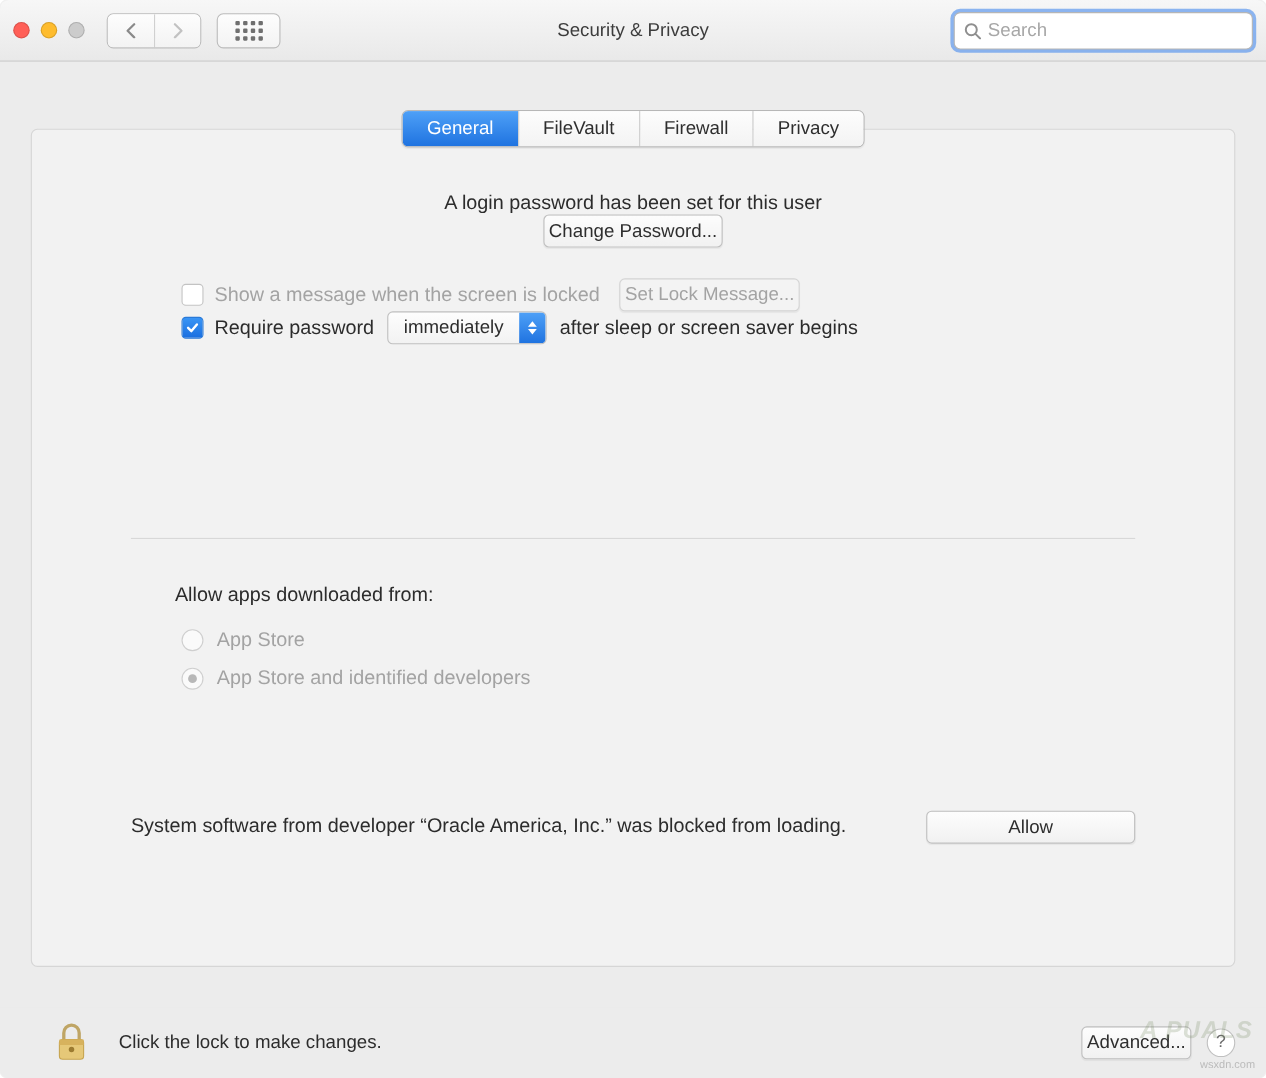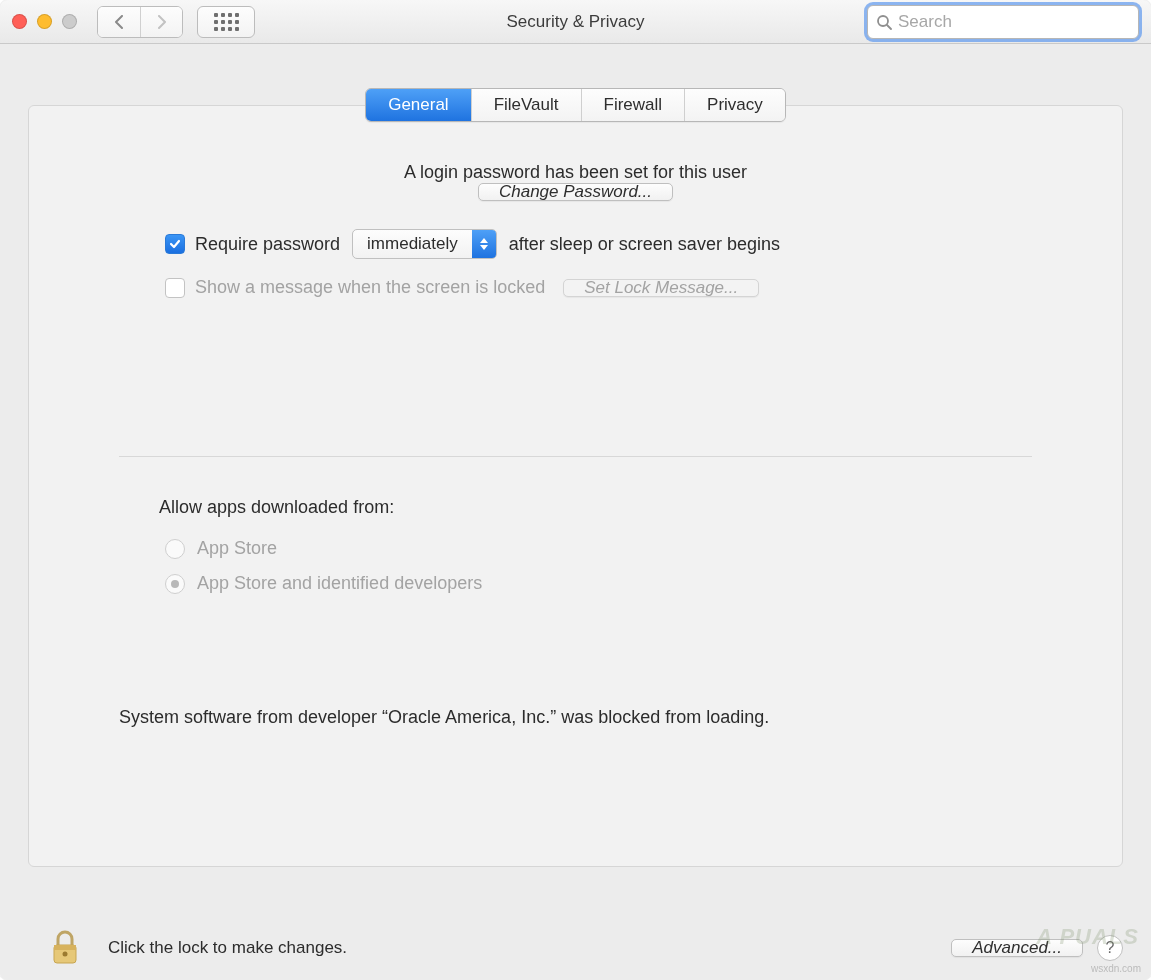--- a/index.html
+++ b/index.html
@@ -15,21 +15,21 @@
     width: 1151px;
     height: 980px;
     background: #ececec;
     border-radius: 8px;
     position: relative;
     box-shadow: 0 0 0 1px rgba(0,0,0,0.06);
     overflow: hidden;
   }
   
   .titlebar {
-    height: 44px;
+    height: 56px;
     background: linear-gradient(#f7f7f7, #e9e9e9);
     border-bottom: 1px solid #c9c9c9;
     display: flex;
     align-items: center;
     padding: 0 12px;
     position: relative;
   }
   .traffic-lights { display: flex; gap: 10px; margin-right: 20px; }
   .traffic-light {
     width: 15px; height: 15px; border-radius: 50%;
@@ -145,32 +145,31 @@
     margin-top: -17px;
     border: 1px solid #d6d6d6;
     background: #f2f2f2;
     border-radius: 6px;
     padding: 56px 90px 50px 90px;
     min-height: 762px;
     position: relative;
   }
   .row { display:flex; align-items:center; font-size:18px; color:#2c2c2c; }
   .btn {
-    height: 18px;
-    padding: 0 20px;
+    height: 30px;
+    padding: 0 4px;
     border-radius: 5px;
     border: 1px solid #bfbfbf;
     background: linear-gradient(#fdfdfd,#f1f1f1);
     font-size: 17px;
     color: #2e2e2e;
     display: inline-flex;
     align-items: center;
     justify-content: center;
     box-shadow: 0 1px 1px rgba(0,0,0,0.05);
-    font-style: italic;
   }
   .btn.disabled { color:#a3a3a3; border-color:#d4d4d4; background:#f3f3f3; }
   .btn.wide { width: 190px; }
 
   .checkbox {
     width: 20px; height: 20px;
     border-radius: 4px;
     margin-right: 10px;
     display: inline-flex; align-items:center; justify-content:center;
     flex-shrink: 0;
@@ -328,63 +327,64 @@
         <div class="tab">Privacy</div>
       </div>
     </div>
 
     <div class="panel">
 
       <div class="row" style="margin-bottom:28px;flex-direction:column;">
         <span>A login password has been set for this user</span>
         <span style="width:18px;"></span>
         <div class="btn">Change Password...</div>
+      </div>
+
+      <div class="row" style="margin-left:46px; color:#a3a3a3;">
+        <div class="checkbox unchecked"></div>
+        <span>Show a message when the screen is locked</span>
+        <span style="width:18px;"></span>
+        <div class="btn disabled">Set Lock Message...</div>
       </div>
 
       <div class="row" style="margin-left:46px; margin-bottom:18px;">
         <div class="checkbox checked">
           <svg width="14" height="14" viewBox="0 0 14 14">
               <path d="M3 7 L6 10 L11 4" stroke="#fff" stroke-width="2.2" fill="none" stroke-linecap="round" stroke-linejoin="round"></path>
             </svg>
         </div>
         <span>Require password</span>
         <div class="select">
           <span class="select-label">immediately</span>
           <div class="select-stepper">
             <div class="sel-arrow sel-up"></div>
             <div class="sel-arrow sel-down"></div>
           </div>
         </div>
         <span>after sleep or screen saver begins</span>
       </div>
 
-      <div class="row" style="margin-left:46px; color:#a3a3a3;">
-        <div class="checkbox unchecked"></div>
-        <span>Show a message when the screen is locked</span>
-        <span style="width:18px;"></span>
-        <div class="btn disabled">Set Lock Message...</div>
-      </div>
-
       <div style="height:110px;"></div>
 
       <div class="divider"></div>
 
       <div class="section-label">Allow apps downloaded from:</div>
 
       <div class="radio-row">
         <div class="radio"></div>
         <span>App Store</span>
       </div>
       <div class="radio-row">
         <div class="radio selected"></div>
         <span>App Store and identified developers</span>
       </div>
 
       <div class="blocked-row">
         <div class="blocked-text">System software from developer “Oracle America, Inc.” was blocked from loading.</div>
+        <div class="btn wide">Allow</div>
       </div>
 
     </div>
   </div>
 
   <div class="footer">
     <div class="lock-icon">
       <svg width="30" height="38" viewBox="0 0 30 38">
         <path d="M8 16 V10 a7 7 0 0 1 14 0 V16" stroke="#bfa565" stroke-width="3" fill="none"></path>
         <rect x="4" y="16" width="22" height="18" rx="3" fill="#e6c878" stroke="#c7a550" stroke-width="1"></rect>

